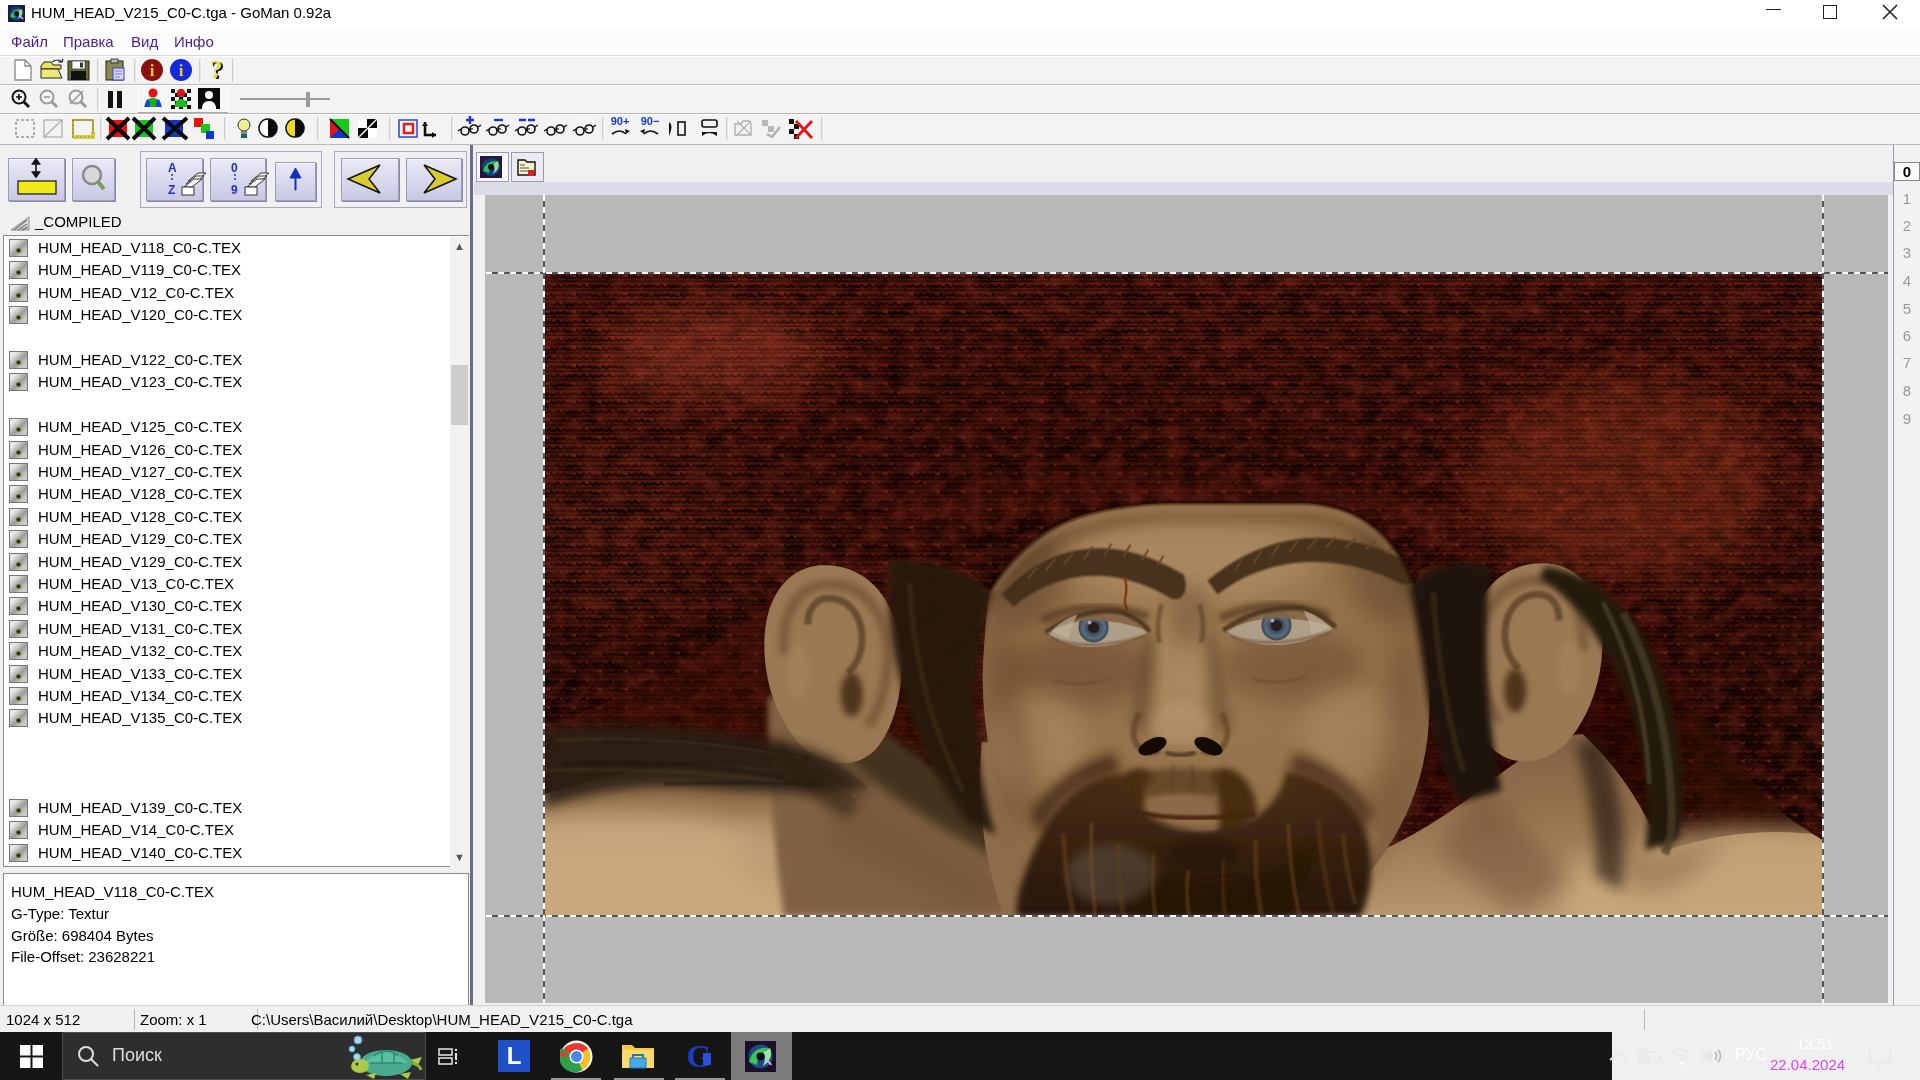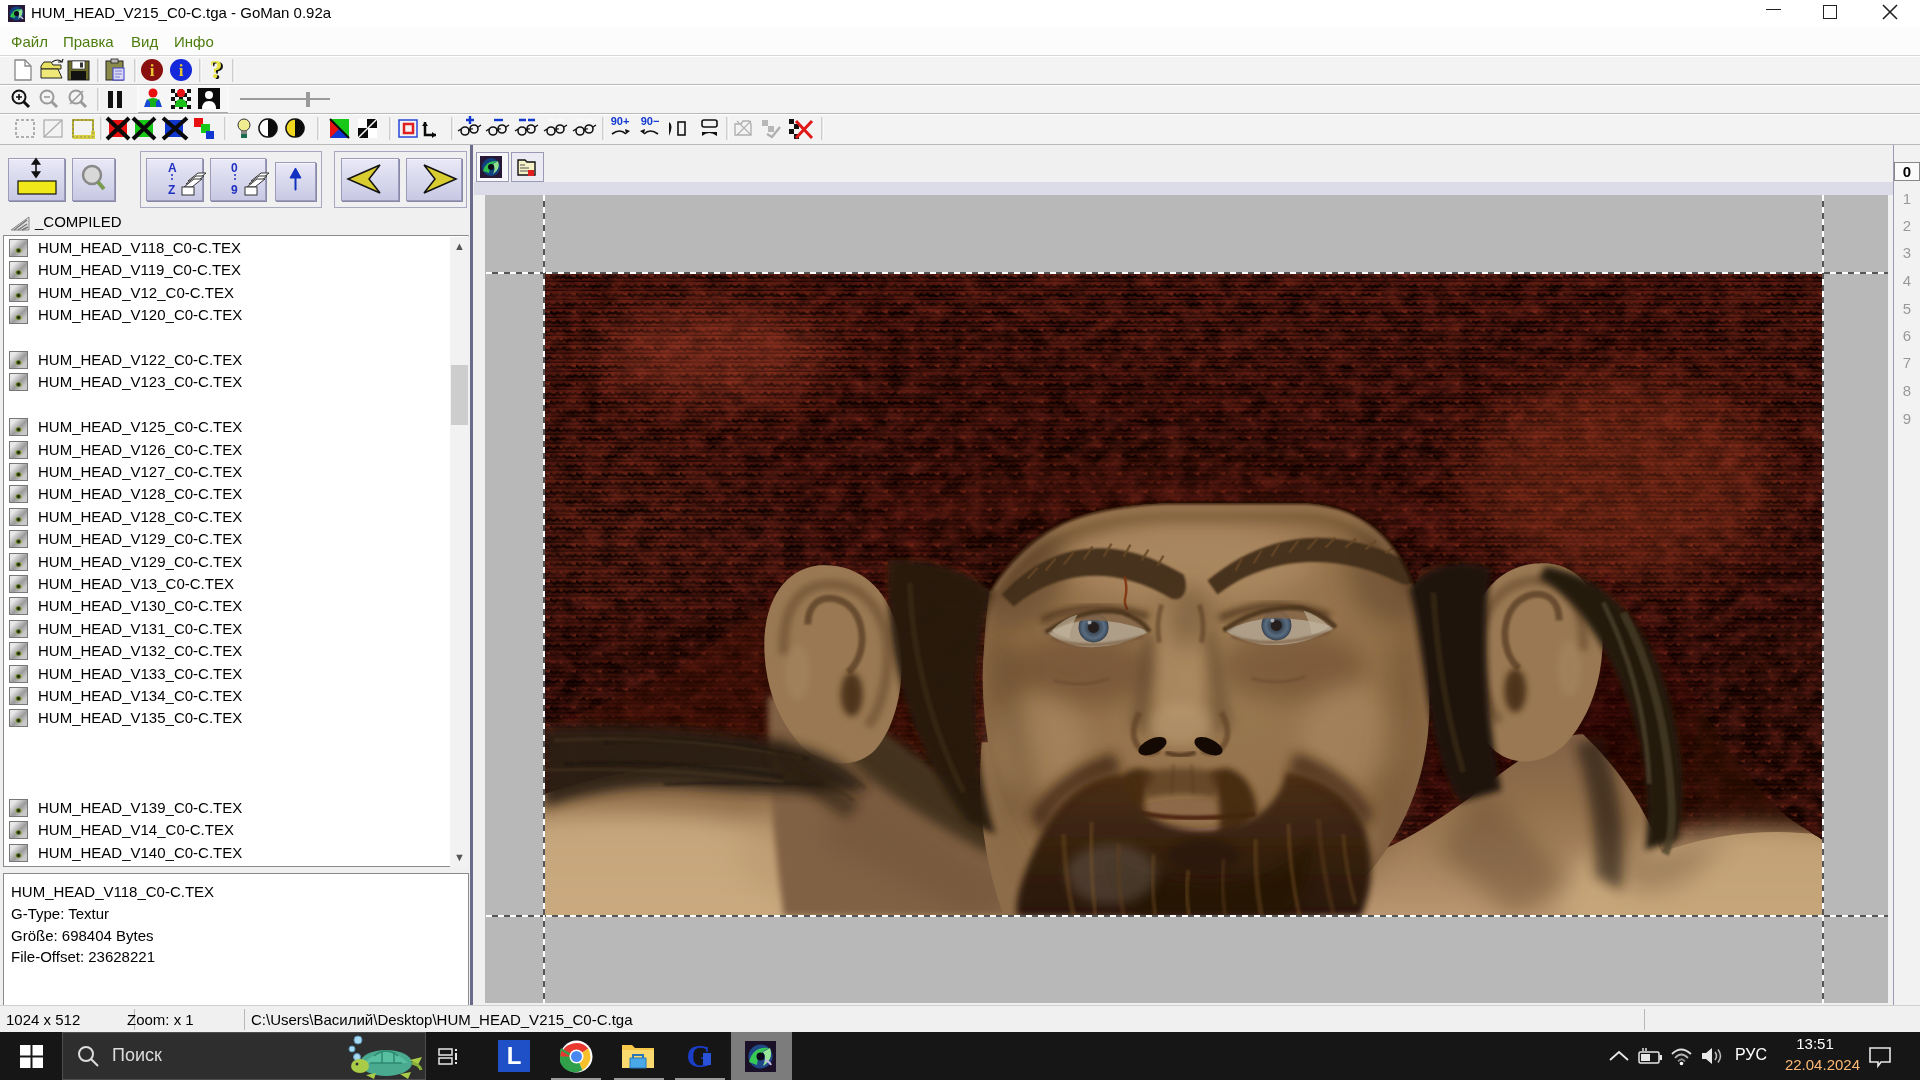--- a/index.html
+++ b/index.html
@@ -6,21 +6,21 @@
 html,body { width:1920px; height:1080px; overflow:hidden; font-family:"Liberation Sans", sans-serif; }
 .abs { position:absolute; }
 #app { position:relative; width:1920px; height:1080px; background:#f0f0f0; }
 
 
 #titlebar { left:0; top:0; width:1920px; height:27px; background:#ffffff; }
 #titletext { left:31px; top:4px; font-size:15px; color:#000; }
 .winbtn { top:0; width:14px; height:27px; color:#333; }
 
 #menubar { left:0; top:27px; width:1920px; height:29px; background:#fcfcfc; border-bottom:1px solid #d8d8d8; }
-.menuitem { top:5px; font-size:15px; color:#4d7c0f; }
+.menuitem { top:5px; font-size:15px; color:#4c1d95; }
 
 .tbrow { left:0; width:1920px; background:#f3f3f3; border-top:1px solid #ffffff; border-bottom:1px solid #b9b9b9; }
 #tb1 { top:56px; height:29px; }
 #tb2 { top:85px; height:29px; }
 #tb3 { top:114px; height:31px; }
 
 
 #leftpanel { left:0; top:145px; width:470px; height:860px; background:#f0f0f0; }
 .lavbtn { top:13px; height:43px; background:linear-gradient(#e9e9f7,#c8c8e4); border:1px solid #9c9cba; box-shadow:inset 0 1px 0 #f6f6fc, 1px 1px 0 #8888a8; }
 .grpbox { top:6px; height:57px; border:1px solid #a8a8c0; background:transparent; }
@@ -54,21 +54,21 @@
 #rstrip { left:1893px; top:145px; width:27px; height:860px; background:#f2f2f2; border-left:1px solid #9a9ab4; }
 .rdigit { position:absolute; left:0; width:26px; text-align:center; font-size:15px; color:#999; }
 .rdigit.sel { color:#000; font-weight:bold; border:1px solid #888; background:#fbfbfb; }
 
 
 #statusbar { left:0; top:1005px; width:1920px; height:27px; background:#f0f0f0; border-top:1px solid #d0d0d0; font-size:15px; color:#000; }
 .scell { position:absolute; top:3px; height:21px; border-right:1px solid #b8b8b8; }
 .scell span { position:absolute; left:6px; top:2px; white-space:nowrap; }
 
 
-#taskbar { left:0; top:1032px; width:1920px; height:48px; background:#161616;padding-left:10px; }
+#taskbar { left:0; top:1032px; width:1612px; height:48px; background:#161616;padding-left:10px; }
 #searchbox { position:absolute; left:62px; top:0px; width:364px; height:48px; background:#2e2e2e; border:1px solid #4d4d4d; }
 #searchtxt { position:absolute; left:112px; top:13px; font-size:18px; color:#dcdcdc; }
 .tbicon { position:absolute; }
 .underbar { position:absolute; top:46px; height:2px; background:#9a9a9a; }
 </style>
 </head>
 <body>
 <div id="app">
 
   <div class="abs" id="titlebar"></div>
@@ -679,21 +679,21 @@
       <div class="rdigit" style="top:182px">6</div>
       <div class="rdigit" style="top:209px">7</div>
       <div class="rdigit" style="top:237px">8</div>
       <div class="rdigit" style="top:265px">9</div>
     </div>
 
   <div class="abs" id="statusbar">
     <div class="scell" style="left:0;width:135px">
         <span>1024 x 512</span>
       </div>
-    <div class="scell" style="left:121px;width:124px">
+    <div class="scell" style="left:134px;width:124px">
         <span>Zoom: x 1</span>
       </div>
     <div class="scell" style="left:245px;width:1400px">
         <span>C:\Users\Василий\Desktop\HUM_HEAD_V215_C0-C.tga</span>
       </div>
 
   </div>
 
   <div class="abs" id="taskbar">
     <svg class="tbicon" style="left:20px;top:13px" width="23" height="23" viewBox="0 0 23 23">
@@ -773,18 +773,18 @@
           <path d="M8,15.5 Q11.5,11 15,15.5" stroke-width="1.8" opacity=".55"></path>
         </g>
         <circle cx="11.5" cy="17.5" r="1.8" fill="#fff"></circle>
       </svg>
     <svg class="tbicon" style="left:1700px;top:14px" width="26" height="20" viewBox="0 0 26 20">
         <path d="M2,7 h4 l6,-5 v16 l-6,-5 h-4 z" fill="#e8e8e8"></path>
         <path d="M15,6 q3,4 0,8 M18,3.5 q5,6.5 0,13" fill="none" stroke="#b8b8b8" stroke-width="1.6"></path>
       </svg>
     <div style="position:absolute;left:1735px;top:14px;font-size:16px;color:#fff">РУС</div>
     <div style="position:absolute;left:1782px;top:3px;width:66px;text-align:center;font-size:15px;color:#fff">13:51</div>
-    <div style="position:absolute;left:1770px;top:24px;width:90px;text-align:right;font-size:15px;color:#fdba74">22.04.2024</div>
+    <div style="position:absolute;left:1770px;top:24px;width:90px;text-align:left;font-size:15px;color:#d946ef">22.04.2024</div>
     <svg class="tbicon" style="left:1868px;top:14px" width="24" height="22">
         <path d="M2,2 h20 v14 h-9 l-3,4 v-4 h-8 z" fill="none" stroke="#e8e8e8" stroke-width="1.6"></path>
       </svg>
   </div>
 </div>
 
 </body></html>

